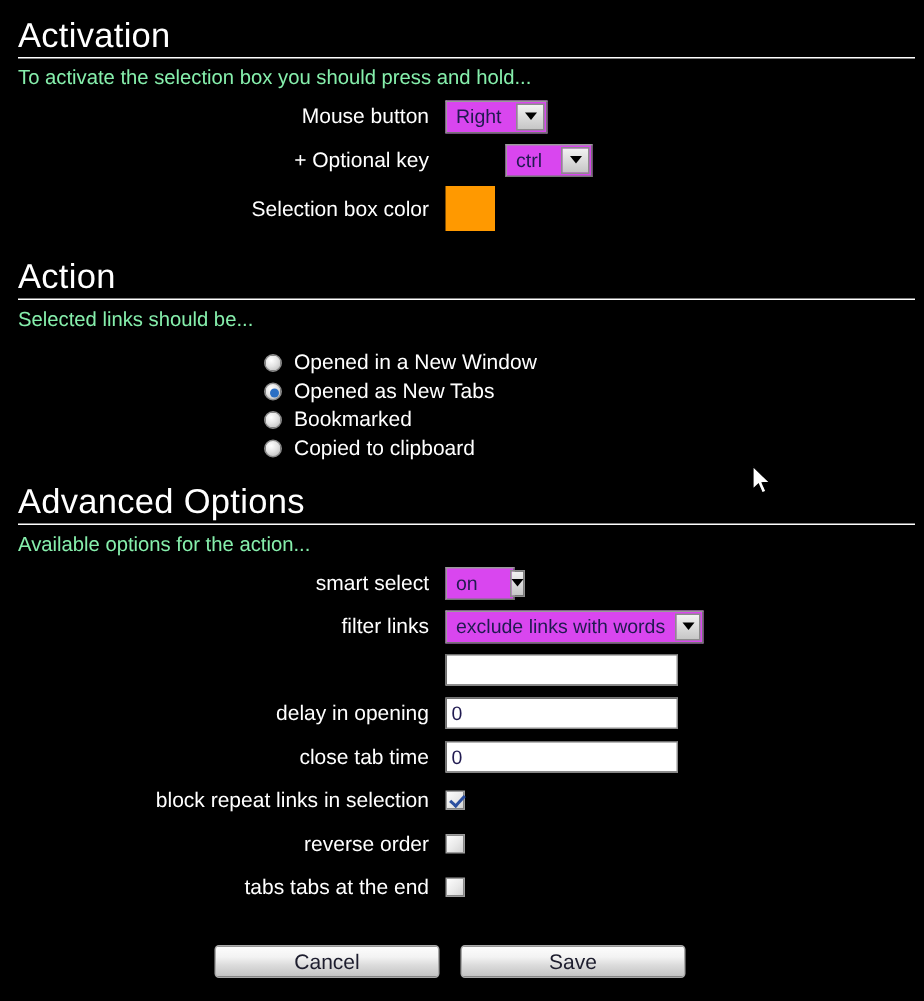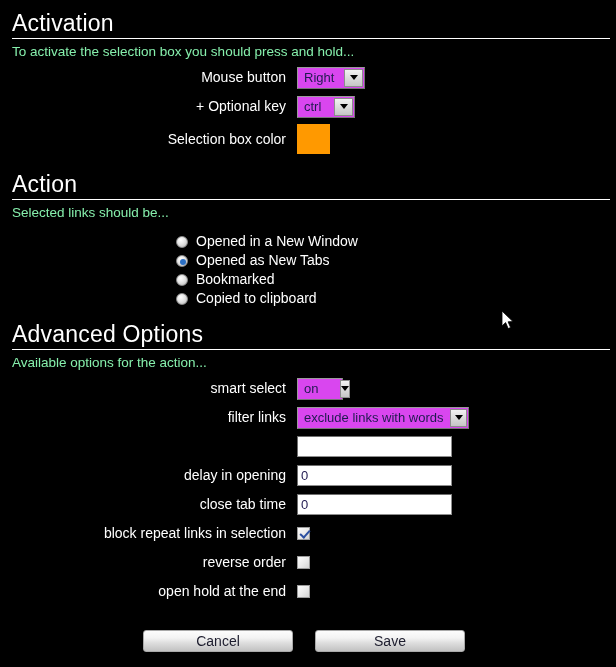--- a/index.html
+++ b/index.html
@@ -103,21 +103,21 @@
   }
   .select .sel-arrow i {
     display: block;
     width: 0; height: 0;
     border-left: 4px solid transparent;
     border-right: 4px solid transparent;
     border-top: 5px solid #000000;
   }
   .select-mouse  { width: 68px; }
   .select-mouse .sel-text { flex: 1; }
-  .select-key    { width: 58px; }
+  .select-key    { width: 58px; margin-left: 40px; }
   .select-key .sel-text { flex: 1; }
   .select-smart  { width: 46px; gap: 15px; }
   .select-smart .sel-text { flex: 1; }
   .select-filter { width: 172px; }
   .select-filter .sel-text { flex: 1; border-radius: 6px; }
 
   
   .color-swatch {
     width: 33px;
     height: 30px;
@@ -194,21 +194,21 @@
     left: 4px; top: 0px;
     width: 4px; height: 8px;
     border: solid #2b4fa0;
     border-width: 0 2px 2px 0;
     transform: rotate(42deg);
   }
 
   
   .button-bar {
     display: flex;
-    gap: 22px;
+    gap: 14px;
     padding-left: 143px;
     padding-top: 24px;
   }
   .btn {
     width: 150px;
     height: 22px;
     background: linear-gradient(180deg, #fdfdfd 0%, #f3f3f3 35%, #dcdcdc 62%, #c2c2c2 100%);
     border: 1px solid #a9a9a9;
     border-radius: 3px;
     font-family: "Liberation Sans", sans-serif;
@@ -353,21 +353,21 @@
     </div>
 
     <div class="row">
       <div class="row-label">reverse order</div>
       <div class="row-field">
         <span class="checkbox"></span>
       </div>
     </div>
 
     <div class="row">
-      <div class="row-label">open hold at the end</div>
+      <div class="row-label">tabs tabs at the end</div>
       <div class="row-field">
         <span class="checkbox"></span>
       </div>
     </div>
   </div>
 
   <div class="button-bar">
     <button class="btn">Cancel</button>
     <button class="btn">Save</button>
   </div>

